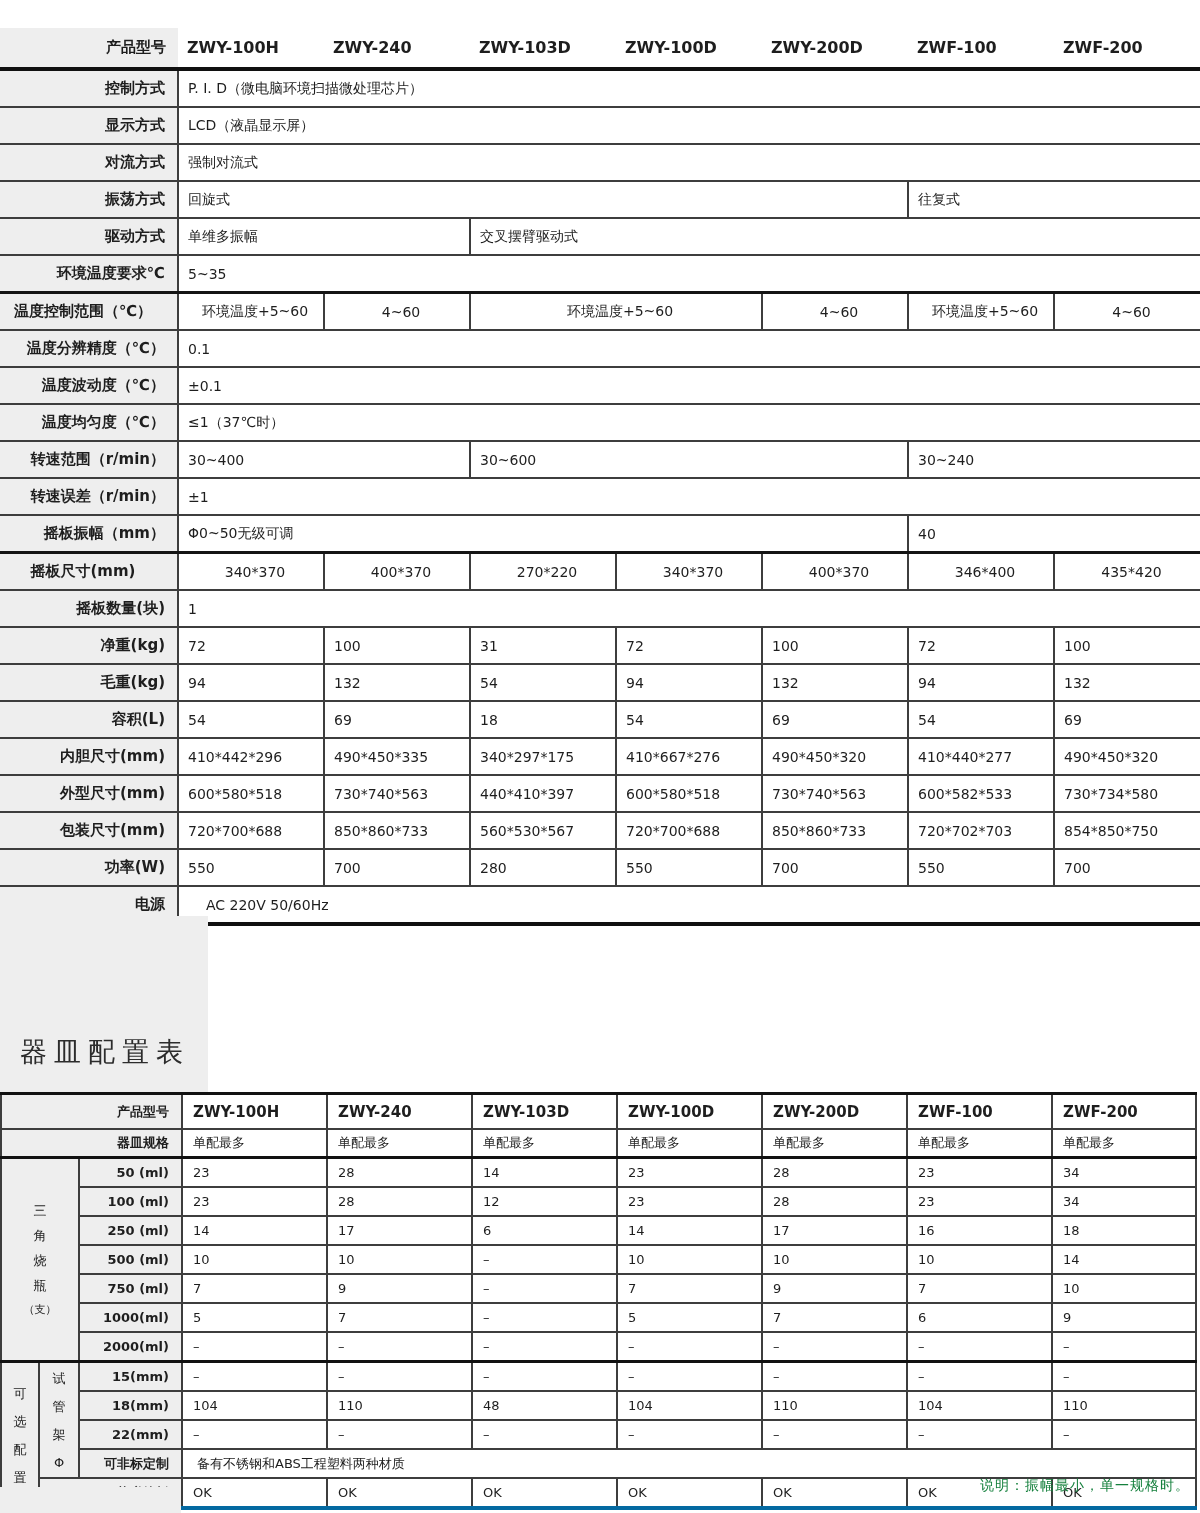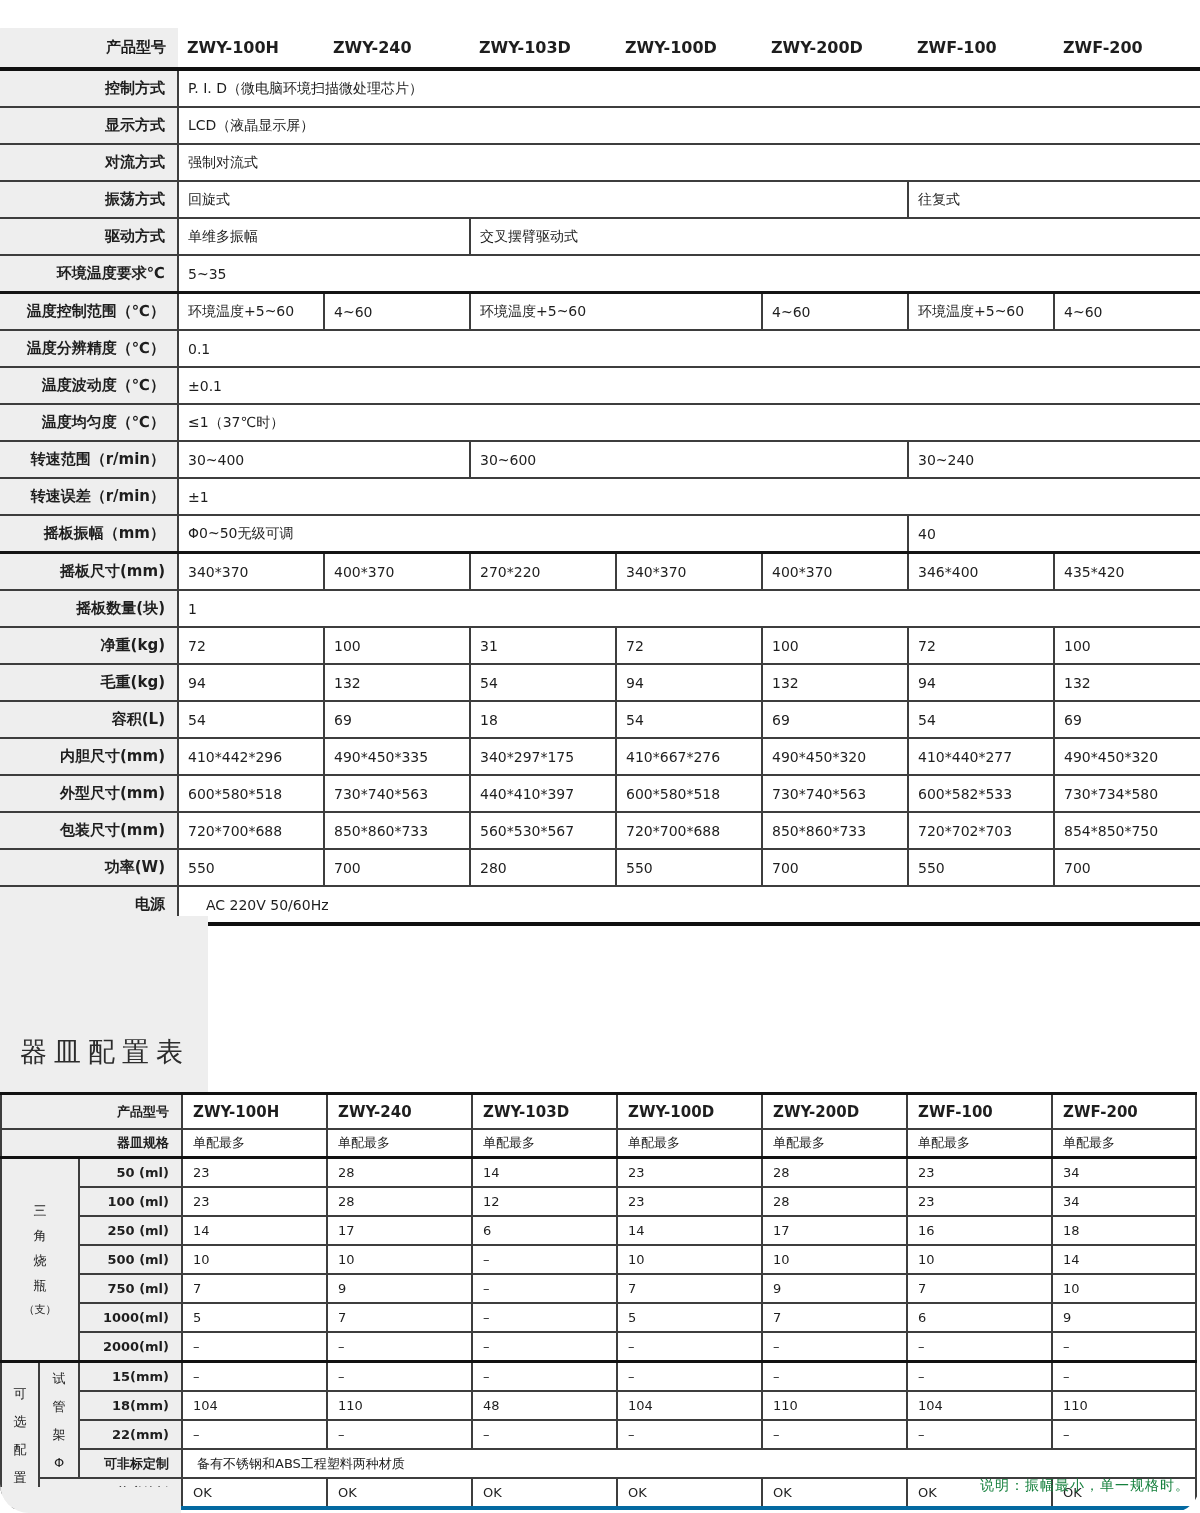--- a/index.html
+++ b/index.html
@@ -1,33 +1,33 @@
 <!DOCTYPE html>
 <html><head>
 <meta charset="utf-8">
 <style>
   html,body{margin:0;padding:0;}
   body{
     width:1200px;height:1513px;background:#ffffff;position:relative;
     font-family:"DejaVu Sans","Liberation Sans",sans-serif;color:#1e1e1e;
     -webkit-font-smoothing:antialiased;
   }
-  .page{position:absolute;inset:0;overflow:hidden;border-radius:29px;}
+  .page{position:absolute;inset:0;overflow:hidden;}
 
   table{border-collapse:collapse;table-layout:fixed;}
   td{vertical-align:middle;white-space:nowrap;overflow:hidden;}
 
   
   #t1{position:absolute;left:0;top:28px;width:1200px;}
   #t1 td{font-size:14px;}
   #t1 .lbl{background:#eeeeee;text-align:right;padding-right:12px;font-weight:bold;font-size:15px;}
   #t1 thead td{border-bottom:4px solid #101010;height:37px;}
   #t1 thead .model{font-weight:bold;font-size:16px;padding-left:9px;background:#fff;}
   #t1 tbody td{border-top:2px solid #3d3d3d;height:33px;}
-  #t1 tbody tr.thick td{border-top:3px solid #141414;}
+  #t1 tbody tr.thick td{border-top:3px solid #141414;text-align:center;}
   #t1 tbody tr:last-child td{border-bottom:4px solid #101010;padding-left:27px;}
   #t1 tbody .val{padding-left:9px;border-left:2px solid #3d3d3d;background:#fff;}
 
   
   .strip-title{position:absolute;left:0;top:916px;width:208px;height:176px;background:#eeeeee;}
   .t2title{position:absolute;left:20px;top:118px;font-size:27px;letter-spacing:7px;color:#2c2c2c;}
 
   
   #t2{position:absolute;left:0;top:1092px;width:1195px;}
   #t2 td{border:2px solid #3d3d3d;font-size:13px;height:25px;background:#fff;}

